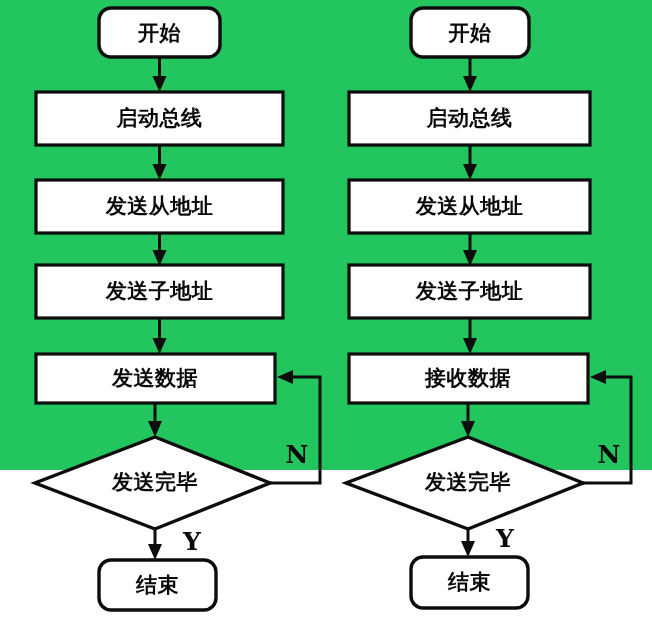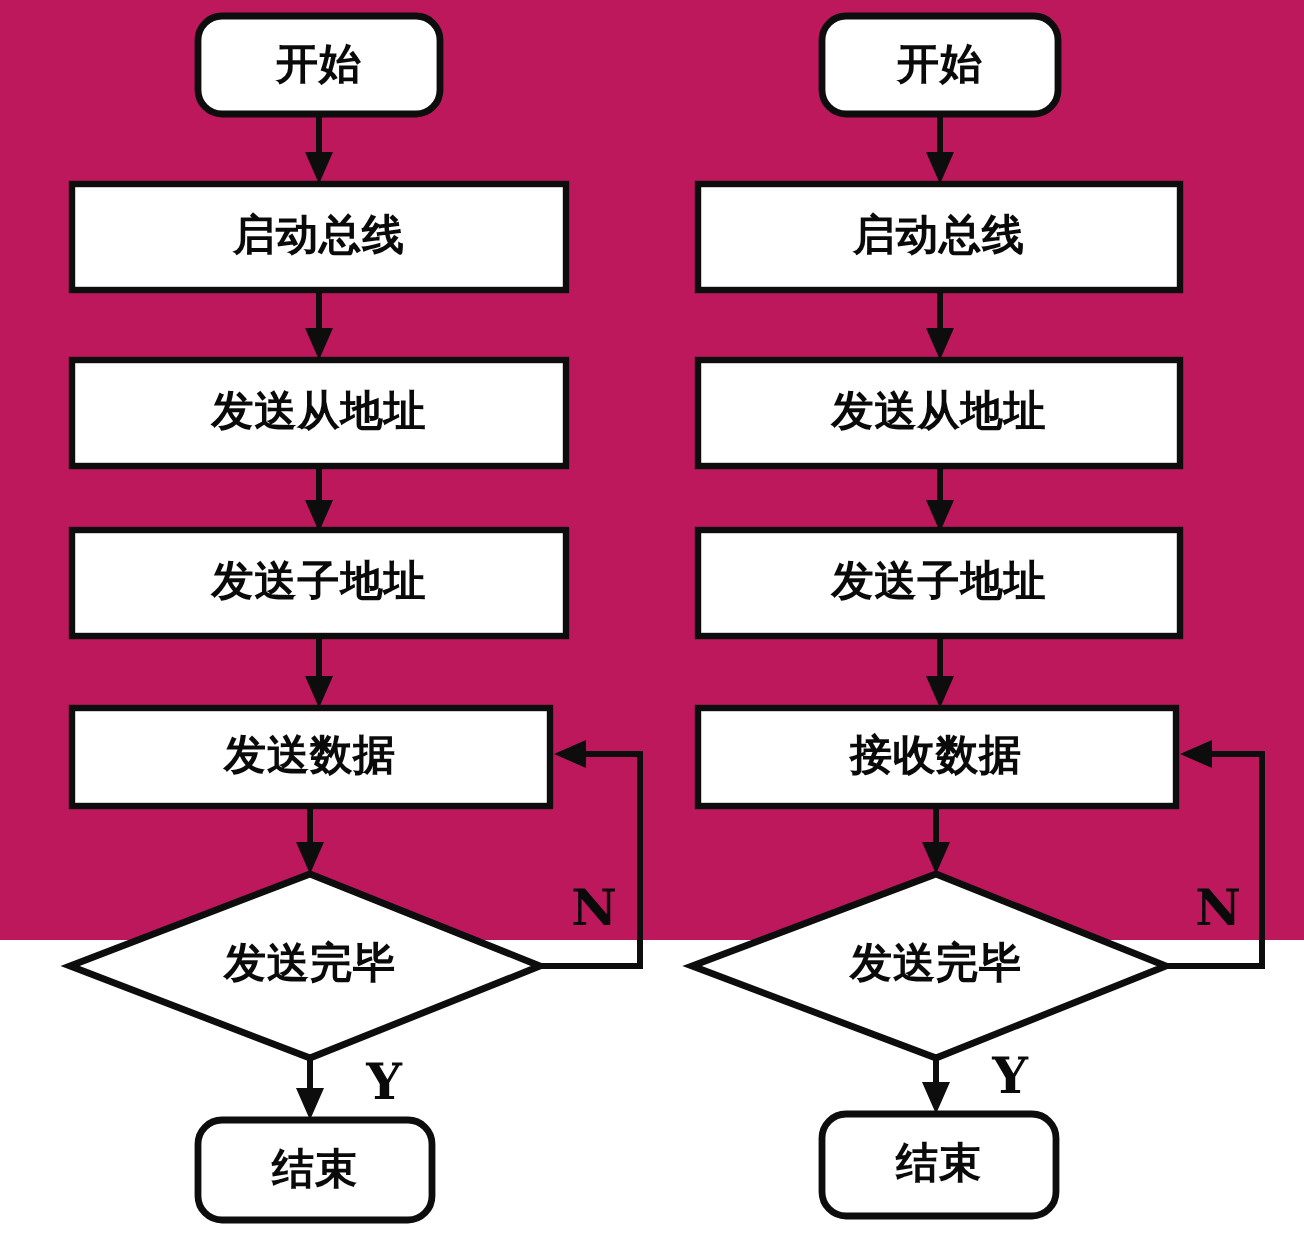--- a/index.html
+++ b/index.html
@@ -10,21 +10,21 @@
   body {
     width: 652px;
     height: 622px;
     font-family: "DejaVu Sans", sans-serif;
     overflow: hidden;
   }
   #diagram-root {
     position: relative;
     width: 652px;
     height: 470px;
-    background: #be185d;
+    background: #22c55e;
   }
   svg#flow-svg {
     position: absolute;
     top: 0;
     left: 0;
     width: 652px;
     height: 622px;
   }
   .node-shape {
     fill: #ffffff;

